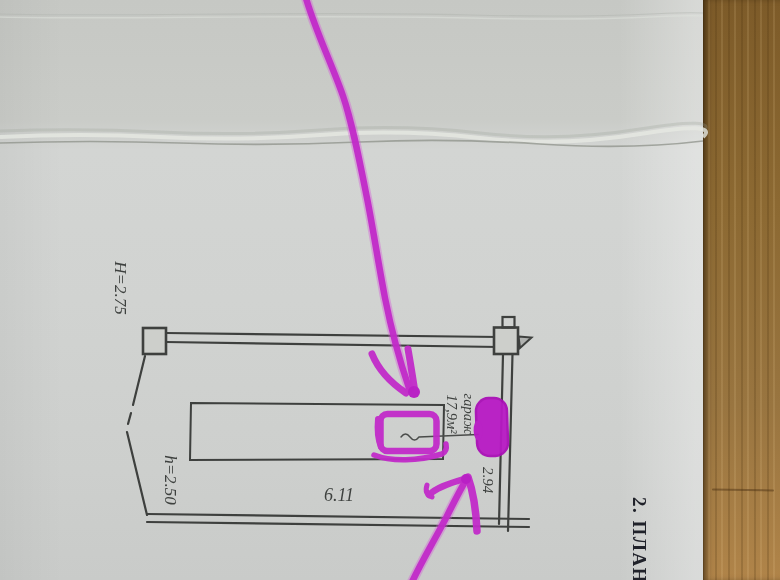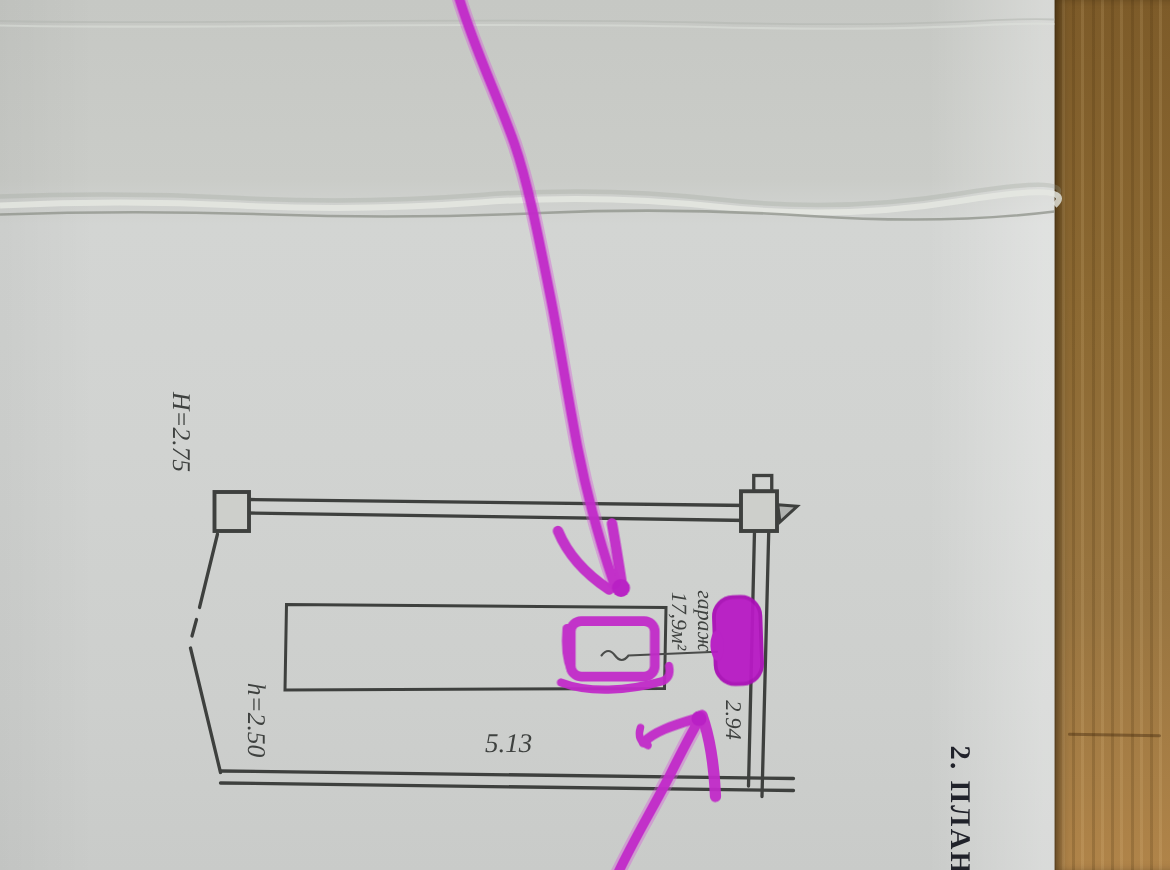--- a/index.html
+++ b/index.html
@@ -132,21 +132,21 @@
         <path d="M429,495 C436,488 447,484 464,479"></path>
         <path d="M427,485 C425,491 427,495 432,497" stroke-width="5"></path>
         <path d="M468,477 C473,491 476,509 477,531" stroke-width="7.5"></path>
         <circle cx="466" cy="479" r="5" fill="#b81ac4" stroke="none"></circle>
       </g>
     </g>
   </svg>
 
   <div class="plan-label lbl-H">H=2.75</div>
   <div class="plan-label lbl-h">h=2.50</div>
-  <div class="plan-label lbl-len">5.13</div>
+  <div class="plan-label lbl-len">6.11</div>
   <div class="plan-label lbl-294">2.94</div>
   <div class="plan-label lbl-room">
     <span>гараж</span>
     <span>17,9м²</span>
   </div>
 
   <div class="page-caption">2. ПЛАН</div>
 
 </div>
 

